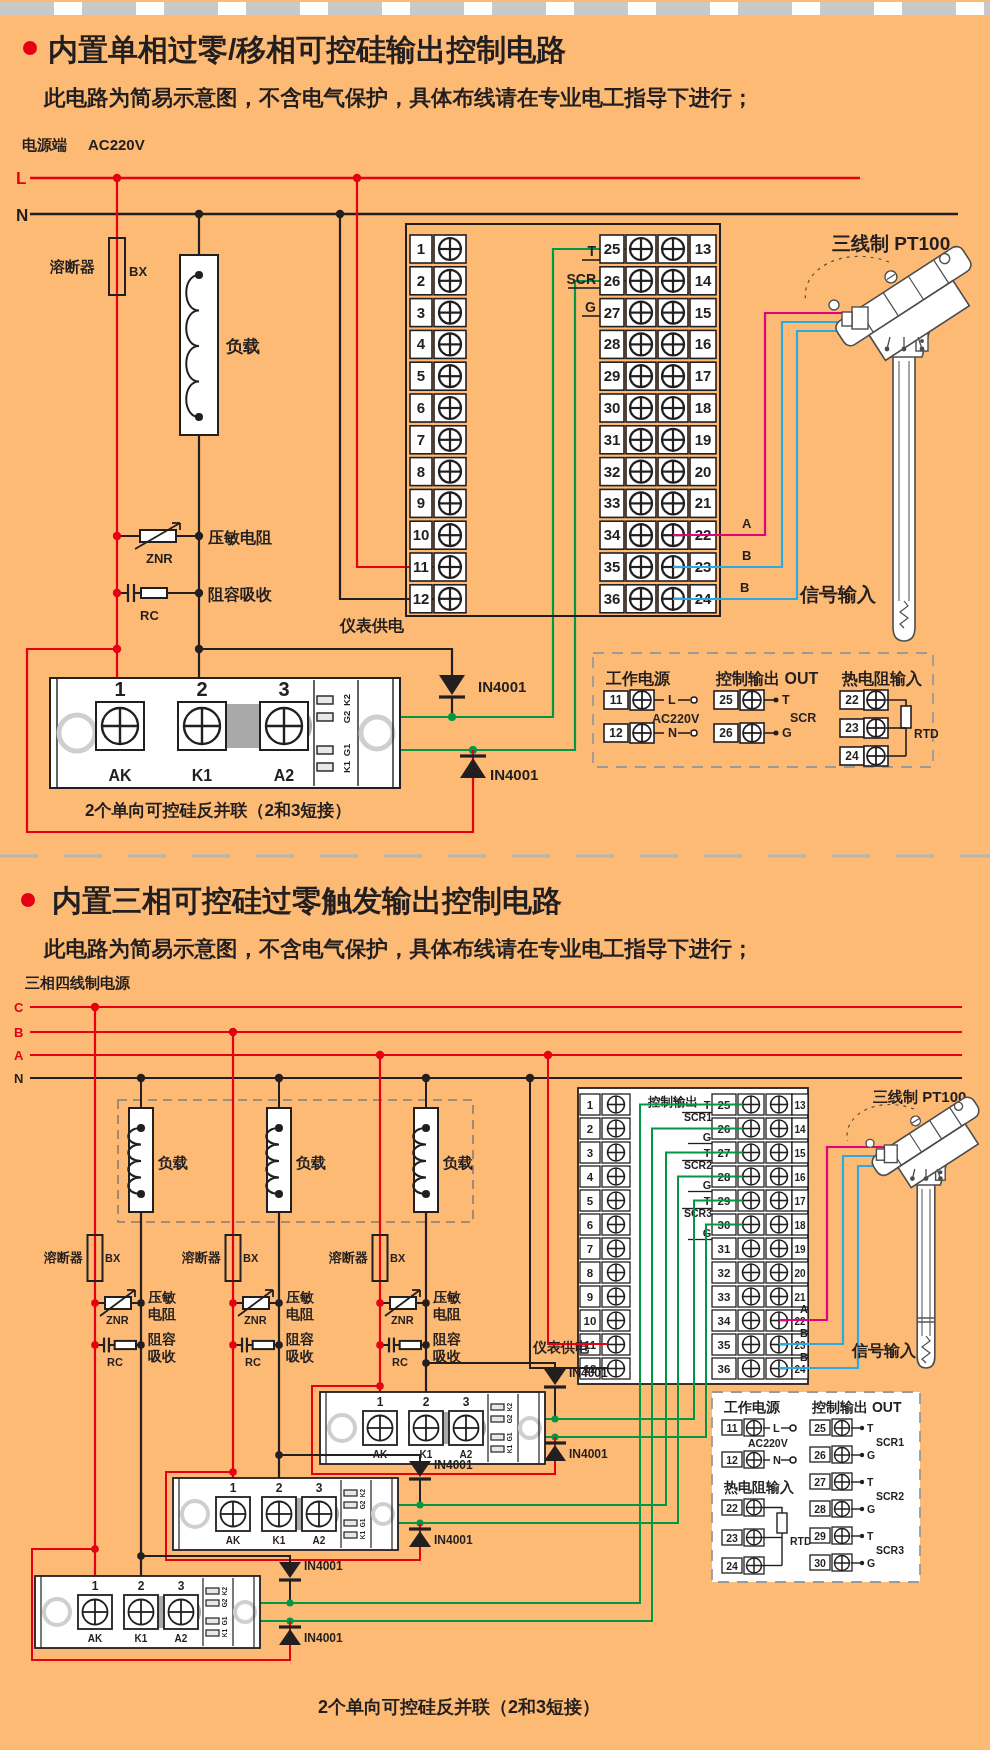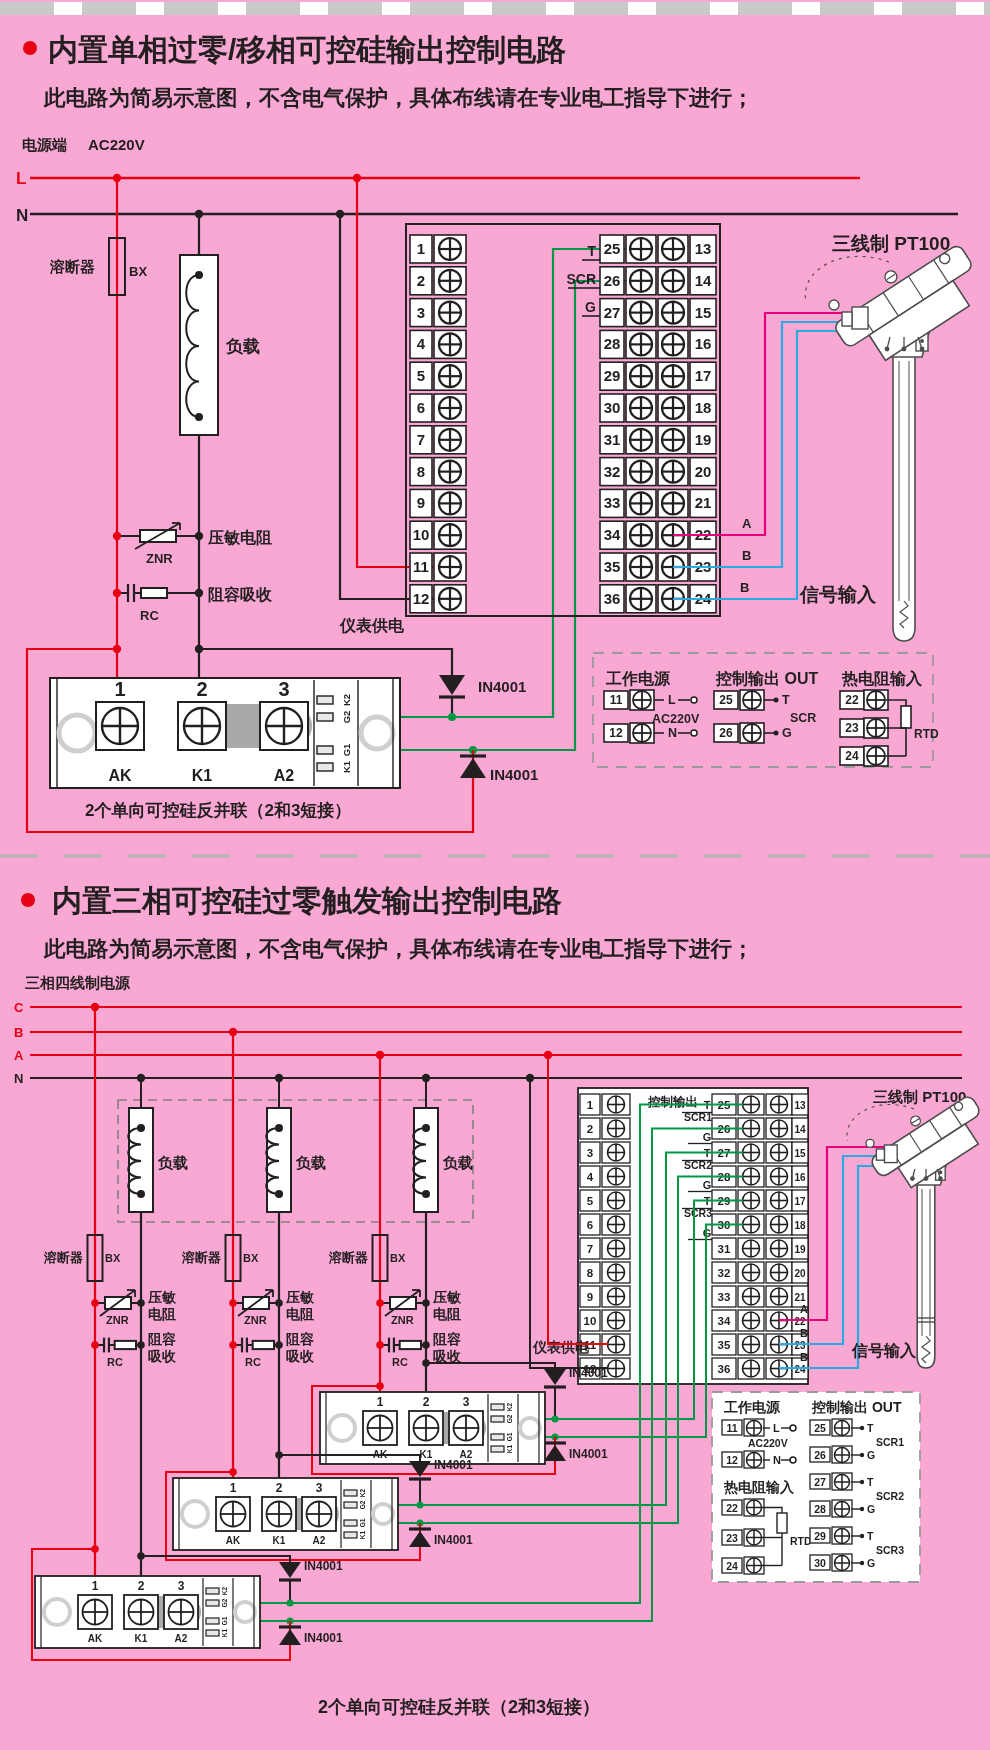--- a/index.html
+++ b/index.html
@@ -1,16 +1,16 @@
 <!DOCTYPE html>
 <html><head>
 <meta charset="utf-8">
 <style>
   html,body{margin:0;padding:0;background:#fff;}
-  .page{position:relative;width:990px;height:1750px;background:#f9a8d4;overflow:hidden;
+  .page{position:relative;width:990px;height:1750px;background:#fdba74;overflow:hidden;
         font-family:"Liberation Sans","DejaVu Sans",sans-serif;}
   .top-strip{position:absolute;top:2px;left:0;width:100%;height:13px;
         background:repeating-linear-gradient(90deg,#c9c9c9 0 54px,#ffffff 54px 82px);}
   svg text{font-family:"Liberation Sans","DejaVu Sans",sans-serif;}
 </style>
 </head>
 <body>
 
 <div class="page">
   <div class="top-strip"></div>

